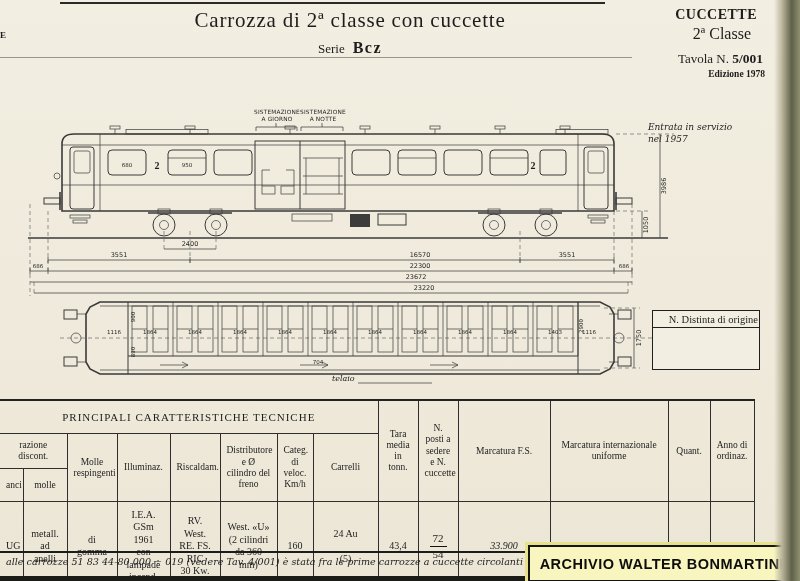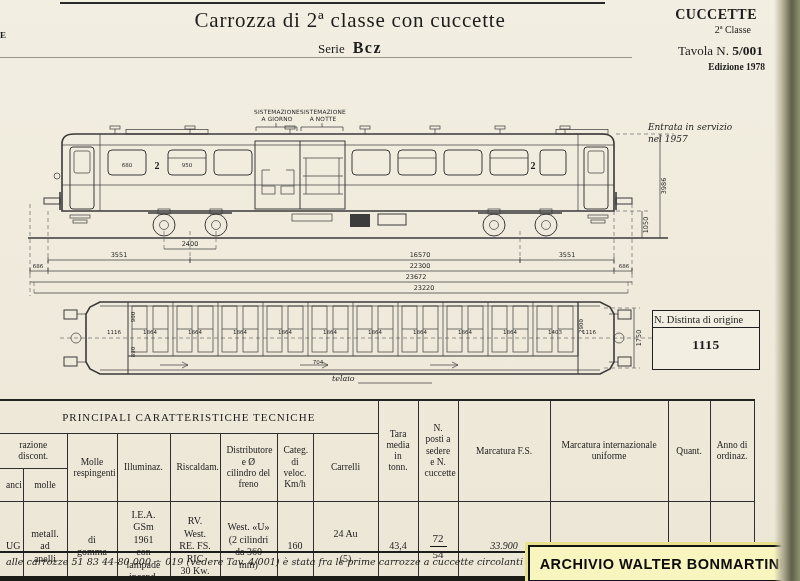--- a/index.html
+++ b/index.html
@@ -10,42 +10,42 @@
   }
   
   .top-rule{position:absolute;left:60px;top:2px;width:545px;height:2px;background:#2a2a2a;}
   .under-title-rule{position:absolute;left:0;top:57px;width:632px;height:1px;background:#9b968a;}
   .title-block{position:absolute;left:150px;top:8px;width:400px;text-align:center;}
   .title-main{font-size:21px;letter-spacing:.8px;white-space:nowrap;}
   .title-serie{margin-top:6px;font-size:13px;}
   .title-serie b{font-size:16px;letter-spacing:1.5px;margin-left:8px;}
   .corner-block{position:absolute;left:610px;top:6px;width:155px;text-align:right;line-height:1.25;}
   .corner-l1{font-size:14px;font-weight:bold;letter-spacing:.5px;padding-right:8px;}
-  .corner-l2{font-size:10px;padding-right:14px;}
+  .corner-l2{font-size:16px;padding-right:14px;}
   .corner-l3{font-size:13px;margin-top:7px;padding-right:2px;}
   .corner-l3 b{font-size:13.5px;}
   .corner-l4{font-size:9.5px;font-weight:bold;margin-top:2px;}
   .left-frag{position:absolute;left:0;top:30px;font-size:9px;font-weight:bold;}
   
   .drawing{position:absolute;left:0;top:86px;}
   .ln{stroke:#3a3a3a;stroke-width:1;fill:none;}
   .thick{stroke-width:1.6;}
   .thin{stroke-width:.7;}
   .dash{stroke:#6b6b6b;stroke-width:.7;stroke-dasharray:4 3;fill:none;}
   .dimln{stroke:#4a4a4a;stroke-width:.8;fill:none;}
   .dimtext{font-family:"DejaVu Sans",sans-serif;font-size:6.5px;fill:#262626;}
   .dimsmall{font-size:5.5px;}
   .captext{font-family:"DejaVu Sans",sans-serif;font-size:5.8px;fill:#262626;letter-spacing:.2px;}
   .classdigit{font-family:"Liberation Serif",serif;font-size:10px;font-weight:bold;fill:#1d1d1d;}
   .hand{font-family:"DejaVu Serif",serif;font-style:italic;font-size:9px;fill:#222;}
   .handsm{font-family:"DejaVu Serif",serif;font-style:italic;font-size:8px;fill:#222;}
   .darkfill{fill:#3c3c3c;stroke:none;}
   
   .origin-box{position:absolute;left:652px;top:310px;width:106px;height:58px;border:1.5px solid #1f1f1f;background:#f2eee1;}
-  .origin-label{font-size:10.5px;text-align:left;padding:3px 1px 2px;border-bottom:1.2px solid #1f1f1f;white-space:nowrap;}
+  .origin-label{font-size:10.5px;text-align:right;padding:3px 1px 2px;border-bottom:1.2px solid #1f1f1f;white-space:nowrap;}
   .origin-value{font-size:13.5px;font-weight:bold;text-align:center;padding-top:9px;letter-spacing:.5px;}
   
   .tbl{position:absolute;left:0;top:399px;border-collapse:collapse;table-layout:fixed;width:754px;
        border-top:2.5px solid #232323;font-family:"Liberation Serif",serif;}
   .tbl th,.tbl td{border:1px solid #2e2e2e;vertical-align:middle;text-align:center;padding:6px;font-weight:normal;}
   .tbl .noleft{border-left:none;}
   .tbl .title-cell{font-size:11px;letter-spacing:1px;height:20px;}
   .tbl .hdr{font-size:9.5px;line-height:1.18;}
   .tbl .grp{height:16px;}
   .tbl .sub{height:20px;}
@@ -279,21 +279,20 @@
       <line x1="604" y1="282" x2="640" y2="282" class="dash"></line>
       <text transform="rotate(-90 641 252)" x="641" y="252" text-anchor="middle" class="dimtext">1750</text>
 
       <text x="332" y="295" class="handsm">telaio</text>
       <line x1="358" y1="297" x2="432" y2="297" class="ln thin"></line>
     </g>
   </svg>
 
   <div class="origin-box">
     <div class="origin-label">N. Distinta di origine</div>
-    <div class="origin-value">1115</div>
   </div>
 
   <table class="tbl">
     <colgroup>
       <col style="width:23px">
         <col style="width:44px">
         <col style="width:50px">
         <col style="width:53px">
       <col style="width:50px">
         <col style="width:57px">

